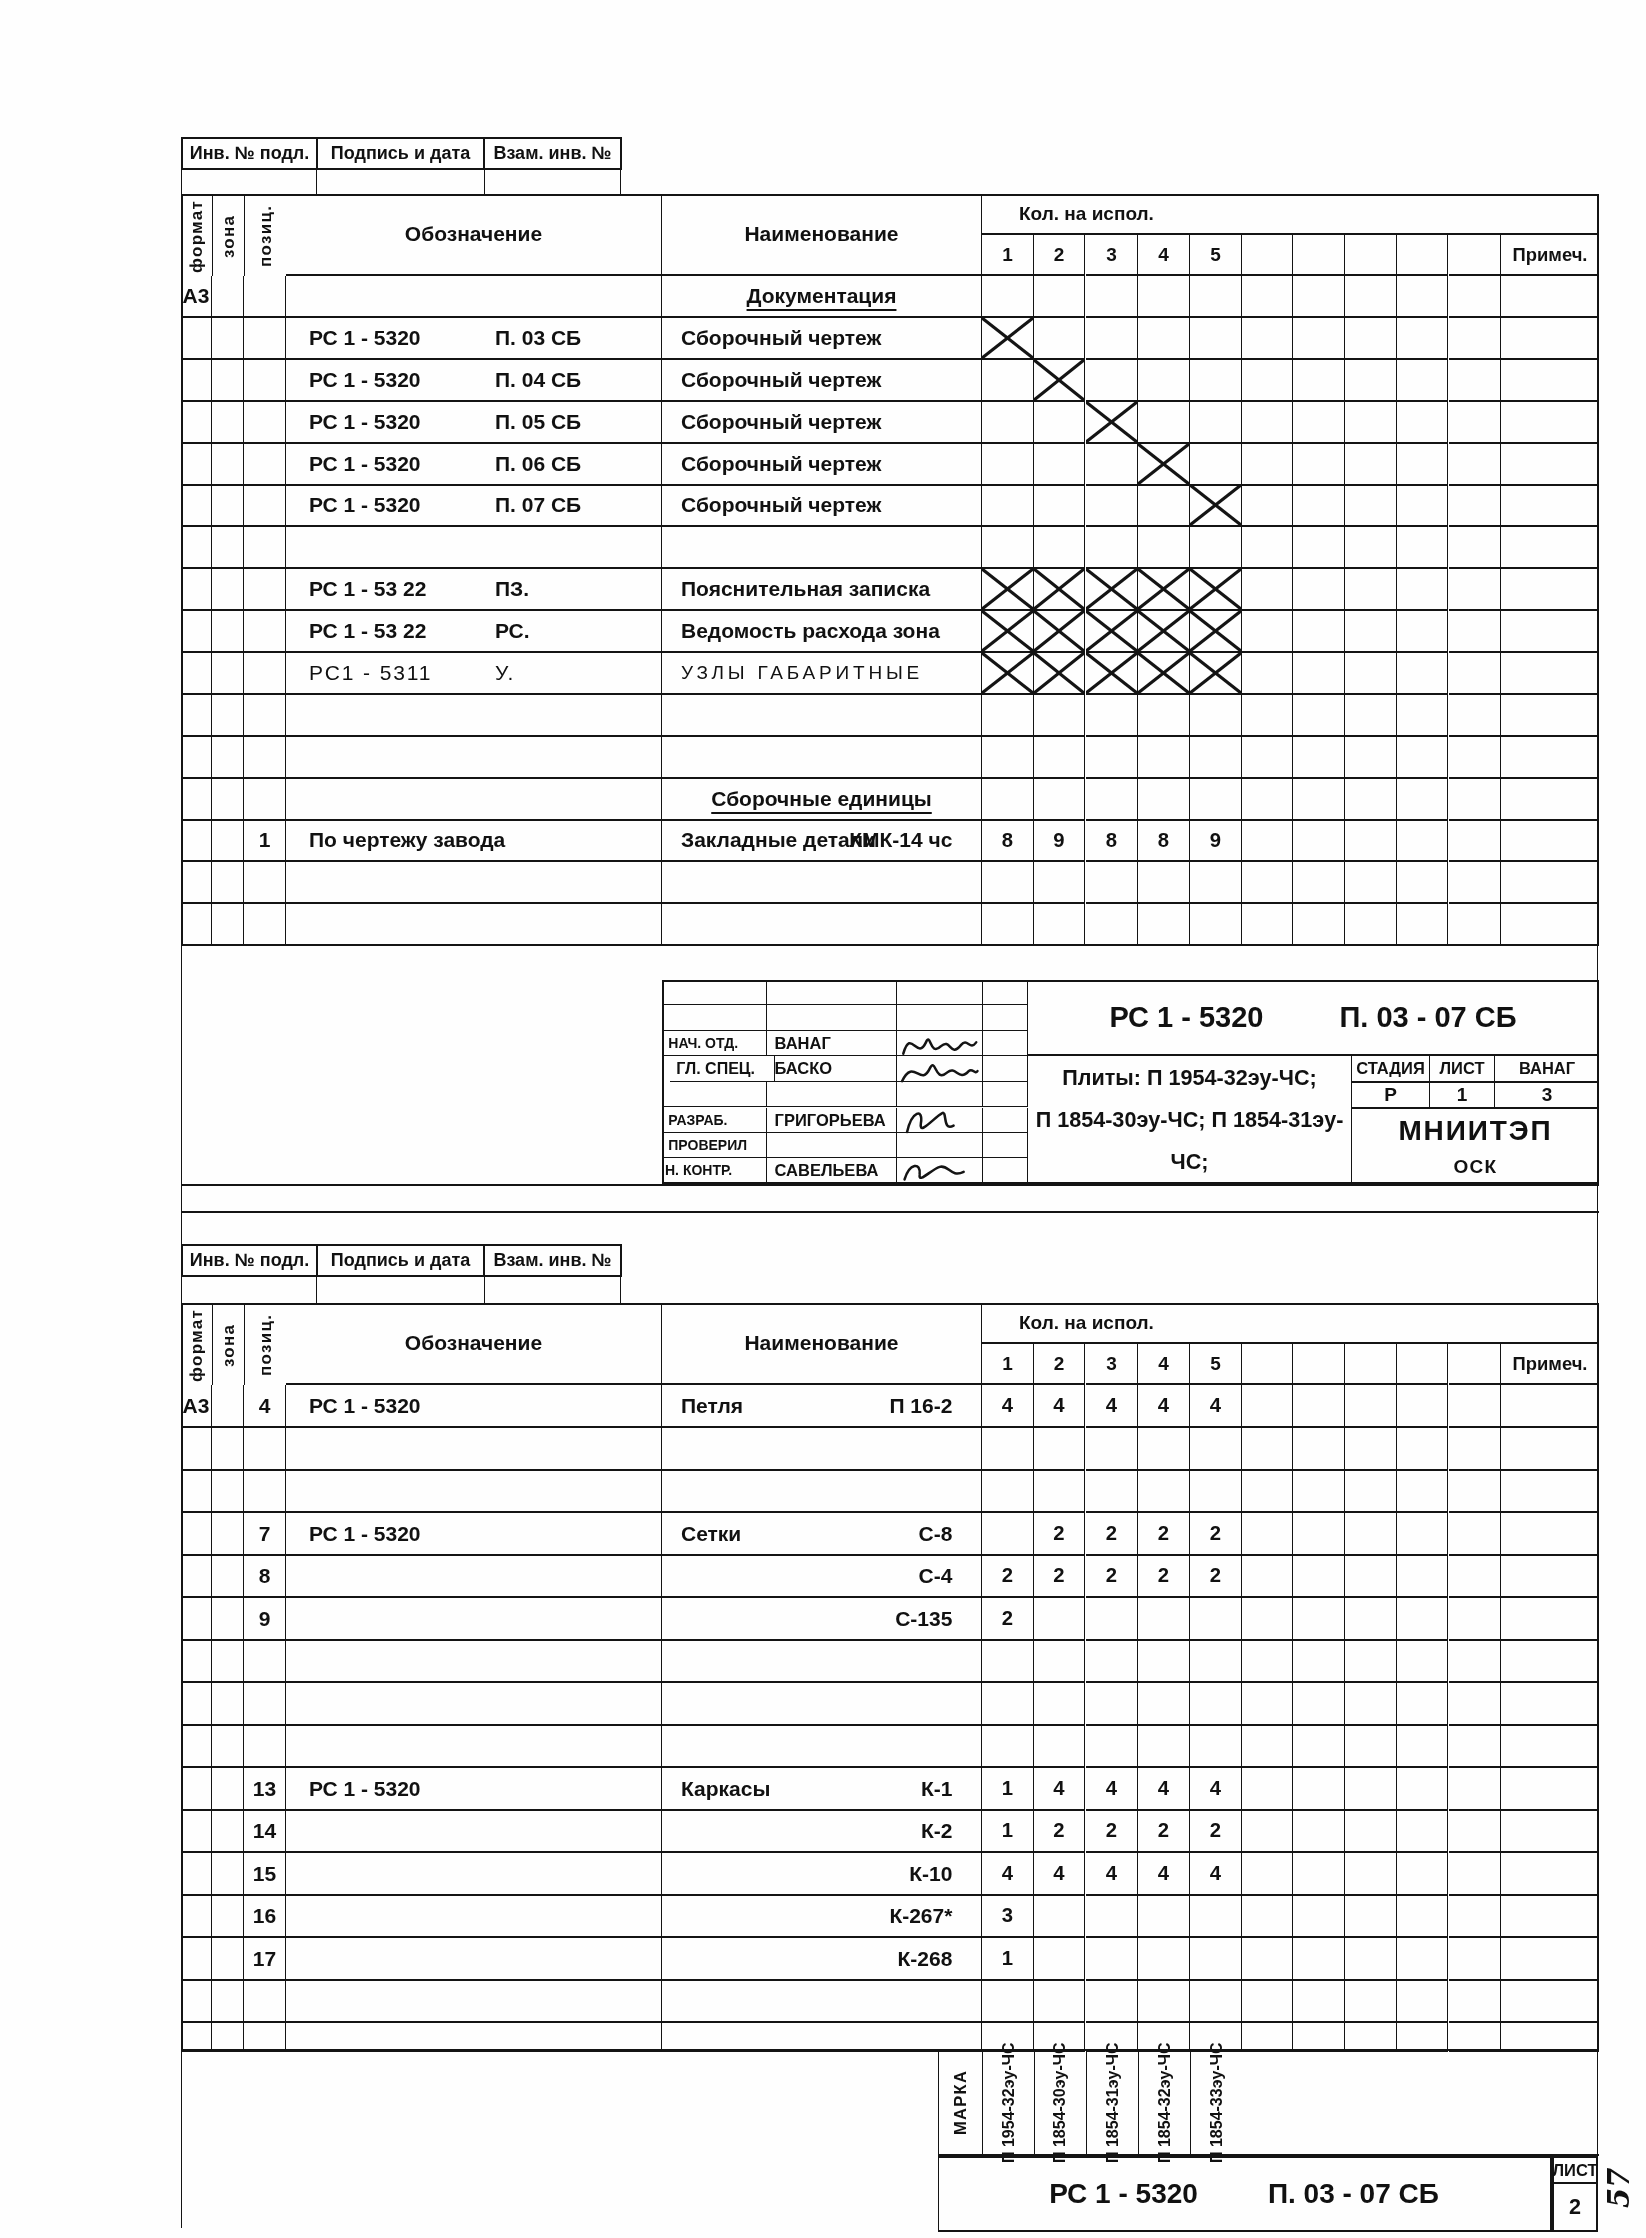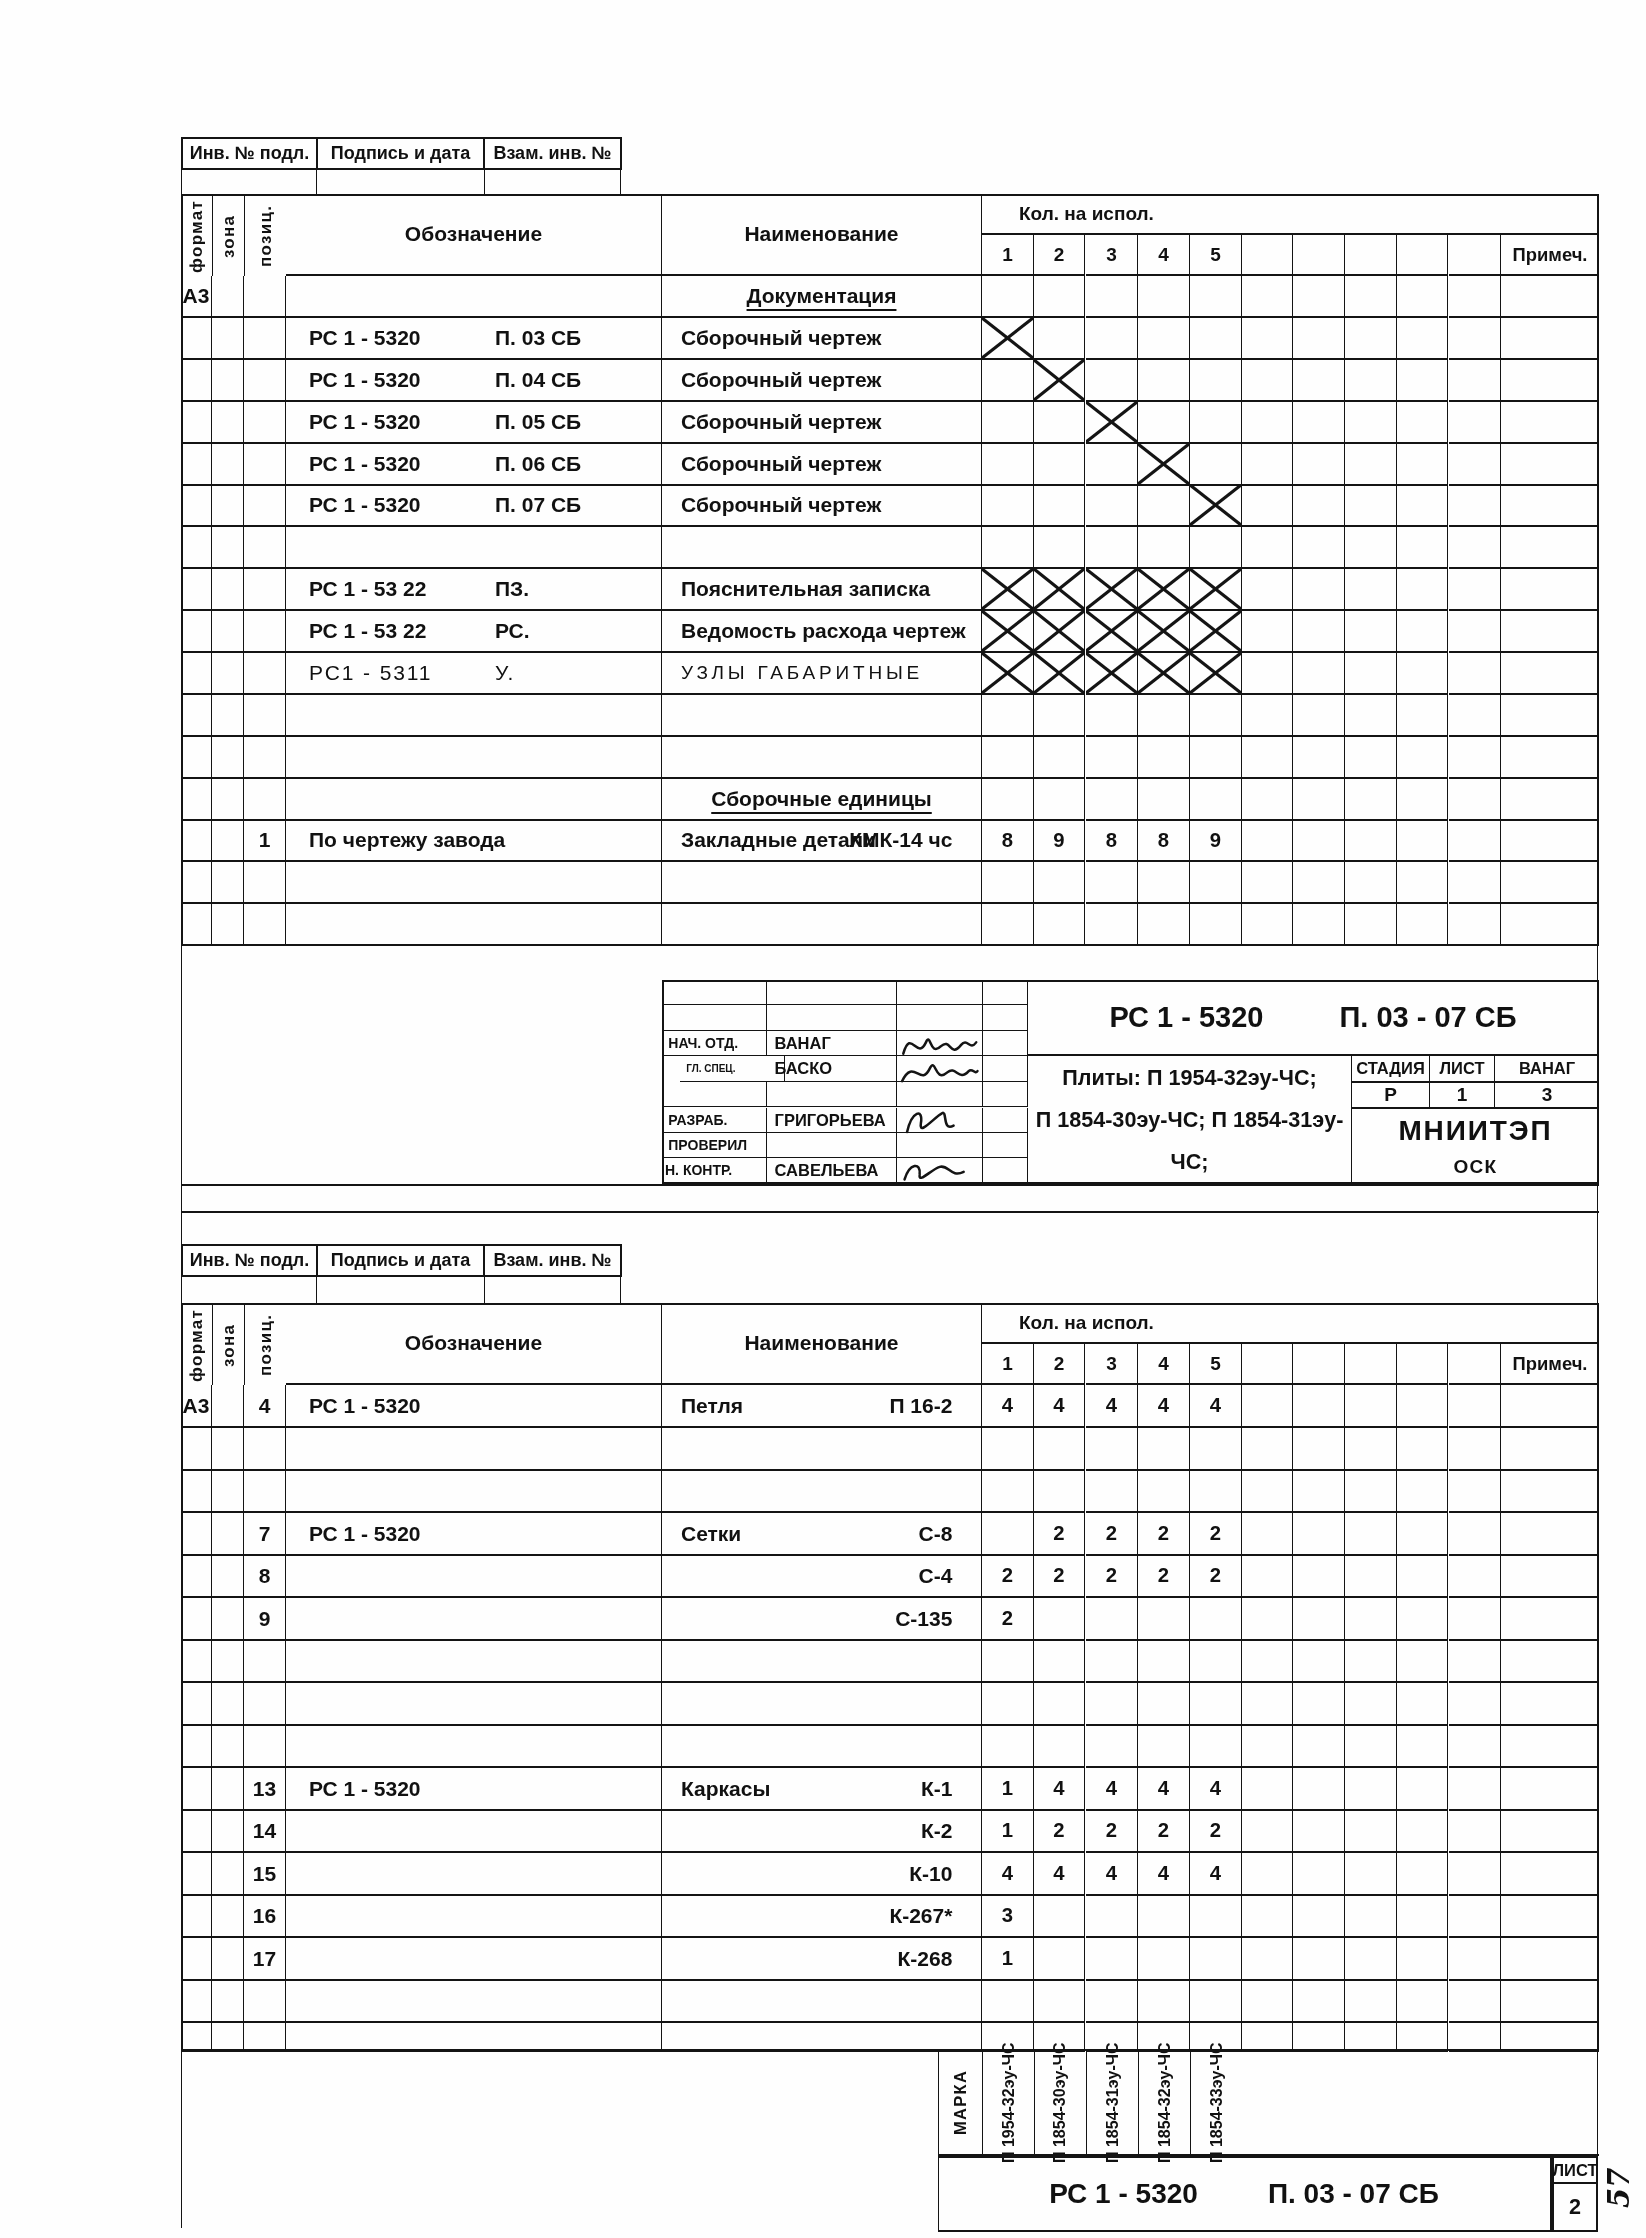--- a/index.html
+++ b/index.html
@@ -67,21 +67,21 @@
         <div class="c" style="left: 235px; top: 25.4px; width: 86px; height: 25.4px; font-size: 16.5px; border-bottom: 1.9px solid rgb(20, 20, 20);"></div>
         <div class="c" style="left: 320px; top: 25.4px; width: 46px; height: 25.4px; font-size: 16.5px; border-bottom: 1.9px solid rgb(20, 20, 20);"></div>
         <div class="c tl" style="left: 0px; top: 51px; width: 105px; height: 25.4px; font-size: 14px; border-bottom: 1.9px solid rgb(20, 20, 20); padding-left: 6.3px;">НАЧ. ОТД.</div>
         <div class="c tl" style="left: 105px; top: 51px; width: 130px; height: 25.4px; font-size: 16.5px; border-bottom: 1.9px solid rgb(20, 20, 20); padding-left: 7.6px;">ВАНАГ</div>
         <div class="c" style="left: 235px; top: 51px; width: 86px; height: 25.4px; font-size: 16.5px; border-bottom: 1.9px solid rgb(20, 20, 20); overflow: visible;">
           <svg viewBox="0 0 128 70" class="sig-svg">
             <path d="M8 52 C 20 10, 30 64, 44 34 C 52 16, 50 58, 68 40 C 84 26, 82 60, 100 38 C 110 26, 114 48, 124 34" fill="none" stroke="#141414" stroke-width="4" stroke-linecap="round"></path>
           </svg>
         </div>
         <div class="c" style="left: 320px; top: 51px; width: 46px; height: 25.4px; font-size: 16.5px; border-bottom: 1.9px solid rgb(20, 20, 20);"></div>
-        <div class="c tl" style="left: 18px; top: 76px; width: 105px; height: 26px; font-size: 10px; border-bottom: 1.9px solid rgb(20, 20, 20); padding-left: 6.3px;">ГЛ. СПЕЦ.</div>
+        <div class="c tl" style="left: 8px; top: 76px; width: 105px; height: 26px; font-size: 16px; border-bottom: 1.9px solid rgb(20, 20, 20); padding-left: 6.3px;">ГЛ. СПЕЦ.</div>
         <div class="c tl" style="left: 105px; top: 76px; width: 130px; height: 26px; font-size: 16.5px; border-bottom: 1.9px solid rgb(20, 20, 20); padding-left: 7.6px;">БАСКО</div>
         <div class="c" style="left: 235px; top: 76px; width: 86px; height: 26px; font-size: 16.5px; border-bottom: 1.9px solid rgb(20, 20, 20); overflow: visible;">
           <svg viewBox="0 0 128 70" class="sig-svg">
             <path d="M6 56 C 24 18, 36 66, 50 36 C 60 16, 58 60, 78 42 C 92 30, 96 58, 112 40 C 118 34, 122 46, 126 40" fill="none" stroke="#141414" stroke-width="4" stroke-linecap="round"></path>
           </svg>
         </div>
         <div class="c" style="left: 320px; top: 76px; width: 46px; height: 26px; font-size: 16.5px; border-bottom: 1.9px solid rgb(20, 20, 20);"></div>
         <div class="c tl" style="left: 0px; top: 102px; width: 105px; height: 25.4px; font-size: 14px; border-bottom: 1.9px solid rgb(20, 20, 20); padding-left: 6.3px;"></div>
         <div class="c tl" style="left: 105px; top: 102px; width: 130px; height: 25.4px; font-size: 16.5px; border-bottom: 1.9px solid rgb(20, 20, 20); padding-left: 7.6px;"></div>
         <div class="c" style="left: 235px; top: 102px; width: 86px; height: 25.4px; font-size: 16.5px; border-bottom: 1.9px solid rgb(20, 20, 20);"></div>
@@ -417,21 +417,21 @@
     <div class="c " style="left: 1449px; top: 569px; width: 52px; height: 42px; font-size: 20.3px;"></div>
     <div class="c noR" style="left: 1501px; top: 569px; width: 98px; height: 42px;"></div>
     <div class="c " style="left: 181px; top: 611px; width: 31px; height: 42px;"></div>
     <div class="c " style="left: 212px; top: 611px; width: 32px; height: 42px;"></div>
     <div class="c " style="left: 244px; top: 611px; width: 42px; height: 42px;"></div>
     <div class="c tl" style="left: 286px; top: 611px; width: 376px; height: 42px; padding-left: 23px; position: absolute;">
       <span>РС 1 - 53 22</span>
       <span style="position: absolute; left: 209px;">РС.</span>
     </div>
     <div class="c tl" style="left: 662px; top: 611px; width: 320px; height: 42px; padding-left: 19px;">
-      <span>Ведомость расхода чертеж</span>
+      <span>Ведомость расхода зона</span>
     </div>
     <div class="c " style="left: 982px; top: 611px; width: 52px; height: 42px; font-size: 20.3px;">
       <svg viewBox="0 0 10 10" preserveAspectRatio="none" class="cross-svg">
         <line x1="0" y1="0" x2="10" y2="10" stroke="#141414" stroke-width="3.2" vector-effect="non-scaling-stroke"></line>
         <line x1="10" y1="0" x2="0" y2="10" stroke="#141414" stroke-width="3.2" vector-effect="non-scaling-stroke"></line>
       </svg>
     </div>
     <div class="c " style="left: 1034px; top: 611px; width: 51px; height: 42px; font-size: 20.3px;">
       <svg viewBox="0 0 10 10" preserveAspectRatio="none" class="cross-svg">
         <line x1="0" y1="0" x2="10" y2="10" stroke="#141414" stroke-width="3.2" vector-effect="non-scaling-stroke"></line>

